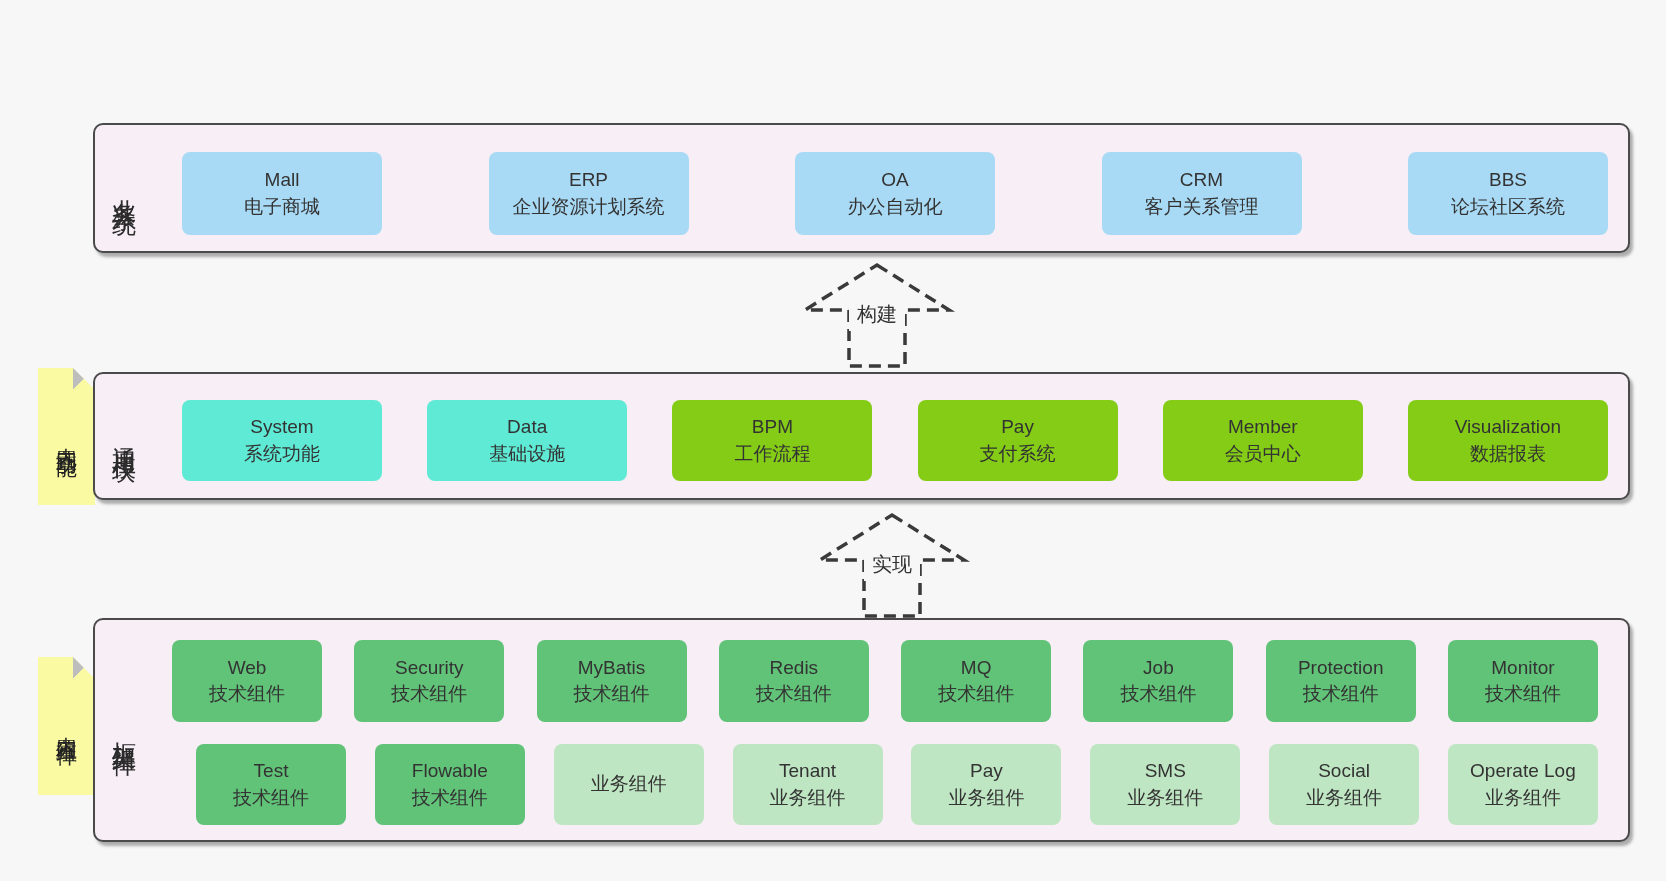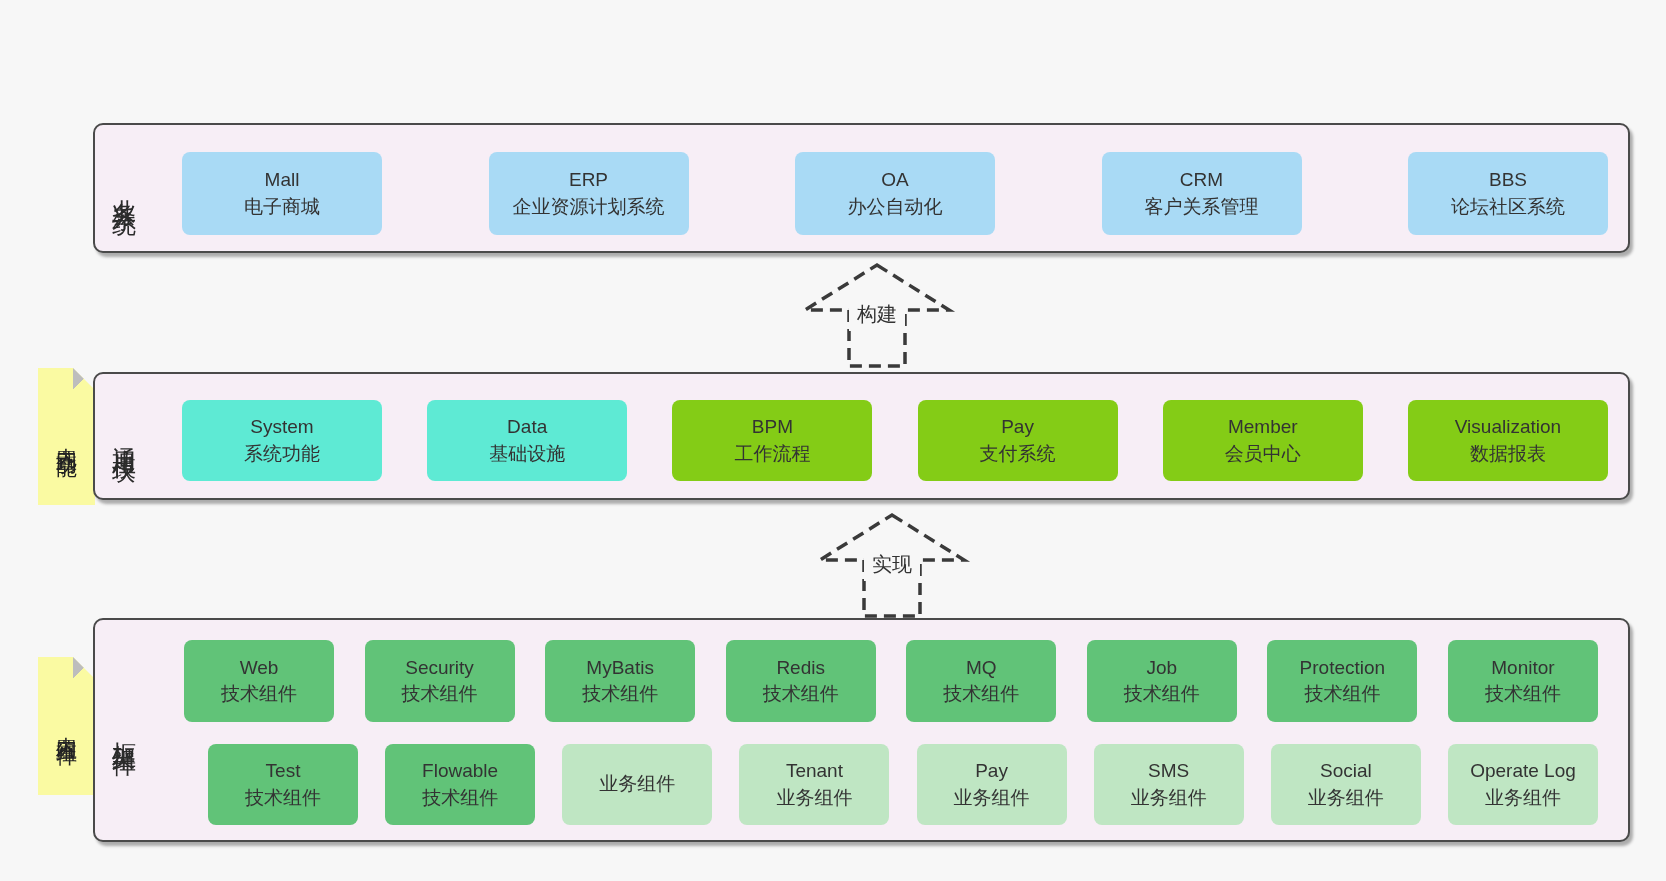--- a/index.html
+++ b/index.html
@@ -42,21 +42,21 @@
   }
 
   .row{
     position:absolute;
     display:flex;
     justify-content:space-between;
     align-items:stretch;
     padding-left:29px;
   }
   .row-wide{left:58px;right:20px;}
-  .row-narrow{left:60px;right:30px;}
+  .row-narrow{left:48px;right:30px;}
   .band-1 .row{top:27px;height:83px;}
   .band-2 .row{top:26px;height:81px;}
   .band-3 .row-a{top:20px;height:82px;}
   .band-3 .row-b{top:124px;height:81px;margin-left:24px;}
 
   
   .box{
     flex:0 0 auto;
     border-radius:8px;
     display:flex;

